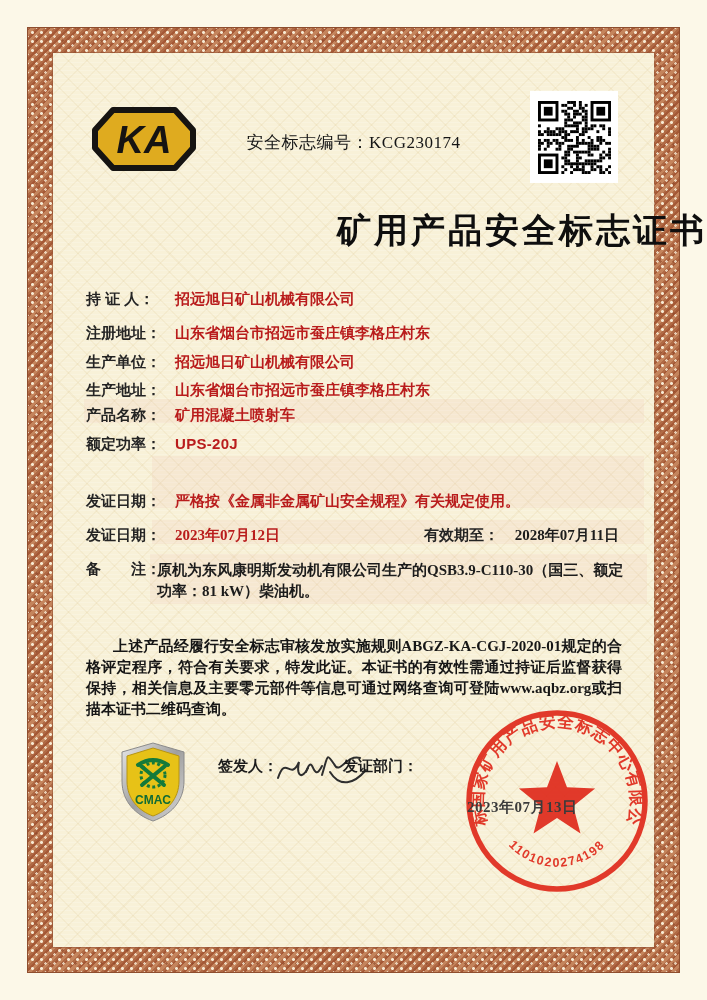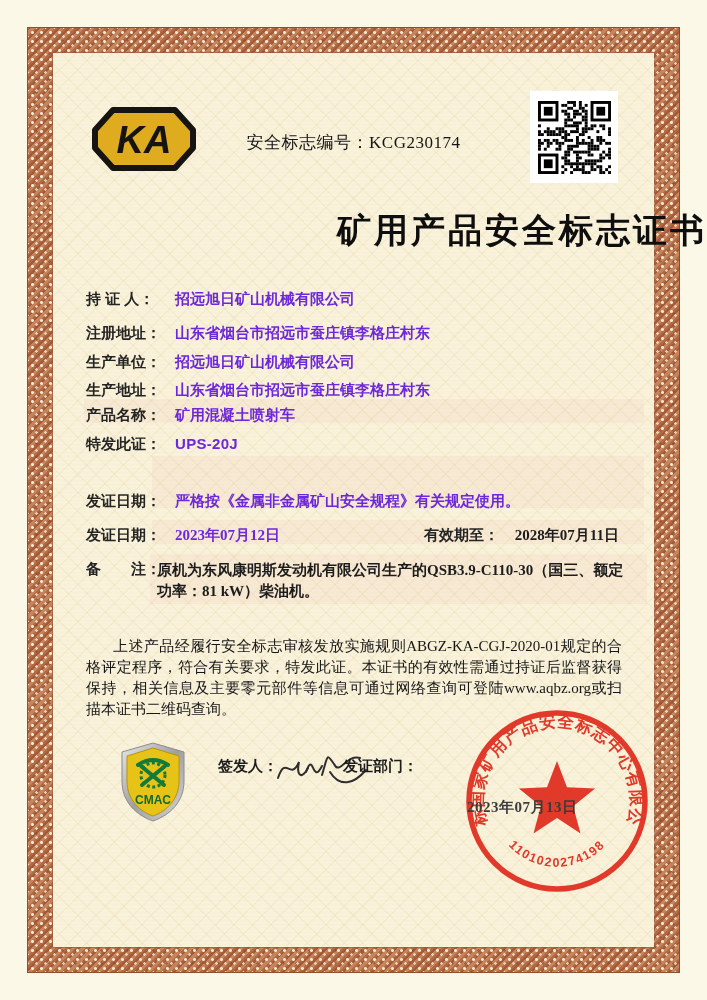--- a/index.html
+++ b/index.html
@@ -22,29 +22,29 @@
   .tint{position:absolute;background:rgba(235,185,172,.16);pointer-events:none;}
   
   .ka{position:absolute;left:92px;top:106px;}
   .certno{position:absolute;left:0;right:0;top:131px;text-align:center;font-size:17px;letter-spacing:.5px;color:#151515;}
   .qr{position:absolute;left:530px;top:91px;width:88px;height:92px;background:#fff;display:flex;align-items:center;justify-content:center;}
   
   .title{position:absolute;left:0;right:0;top:208px;text-align:right;font-size:34px;font-weight:700;letter-spacing:3px;color:#0e0e0e;}
   
   .row{position:absolute;left:86px;font-size:15px;white-space:nowrap;}
   .lbl{font-family:"Liberation Sans",sans-serif;font-weight:600;color:#242424;}
-  .val{position:absolute;left:89px;top:0;font-weight:700;color:#6d28d9;white-space:nowrap;}
+  .val{position:absolute;left:89px;top:0;font-weight:700;color:#b91c1c;white-space:nowrap;}
   .row.wide .val{left:172px;}
   .sansval .val{font-family:"Liberation Sans",sans-serif;letter-spacing:.3px;}
   .pair2{position:absolute;left:338px;top:0;white-space:nowrap;}
   .pair2 .val2{font-weight:700;margin-left:12px;}
   .remarkval{position:absolute;left:71px;top:0;width:470px;font-weight:700;white-space:normal;line-height:21px;}
   
   .statement{position:absolute;left:86px;top:636px;width:536px;font-size:15px;line-height:21px;
-    font-weight:400;text-indent:1.8em;color:#161616;text-align:justify;}
+    font-weight:700;text-indent:1.8em;color:#161616;text-align:justify;}
   
   .cmac{position:absolute;left:117px;top:741px;}
   .signer{position:absolute;left:218px;top:757px;font-size:15px;font-family:"Liberation Sans",sans-serif;font-weight:600;}
   .sig{position:absolute;left:272px;top:742px;}
   .dept{position:absolute;left:343px;top:757px;font-size:15px;font-family:"Liberation Sans",sans-serif;font-weight:600;}
   .stampbox{position:absolute;left:462px;top:706px;width:190px;height:190px;}
   .stampbox svg{mix-blend-mode:multiply;}
   .stampdate{position:absolute;left:467px;top:786px;font-size:15px;font-weight:700;color:#3b3b3b;letter-spacing:.5px;z-index:2;margin-top:12px;}
   .stamptext{font-size:16.5px;font-weight:700;fill:#df2b1c;letter-spacing:1px;}
   .stampnum{font-family:"Liberation Sans",sans-serif;font-size:12.5px;font-weight:700;fill:#df2b1c;letter-spacing:1.5px;}
@@ -318,21 +318,21 @@
     </div>
     <div class="row" style="top:381px">
       <span class="lbl">生产地址：</span>
       <span class="val">山东省烟台市招远市蚕庄镇李格庄村东</span>
     </div>
     <div class="row" style="top:406px">
       <span class="lbl">产品名称：</span>
       <span class="val">矿用混凝土喷射车</span>
     </div>
     <div class="row sansval" style="top:435px">
-      <span class="lbl">特发此证：</span>
+      <span class="lbl">额定功率：</span>
       <span class="val">UPS-20J</span>
     </div>
     <div class="row" style="top:492px">
       <span class="lbl">发证日期：</span>
       <span class="val">严格按《金属非金属矿山安全规程》有关规定使用。</span>
     </div>
 
     <div class="row" style="top:526px">
       <span class="lbl">发证日期：</span>
       <span class="val">2023年07月12日</span>

